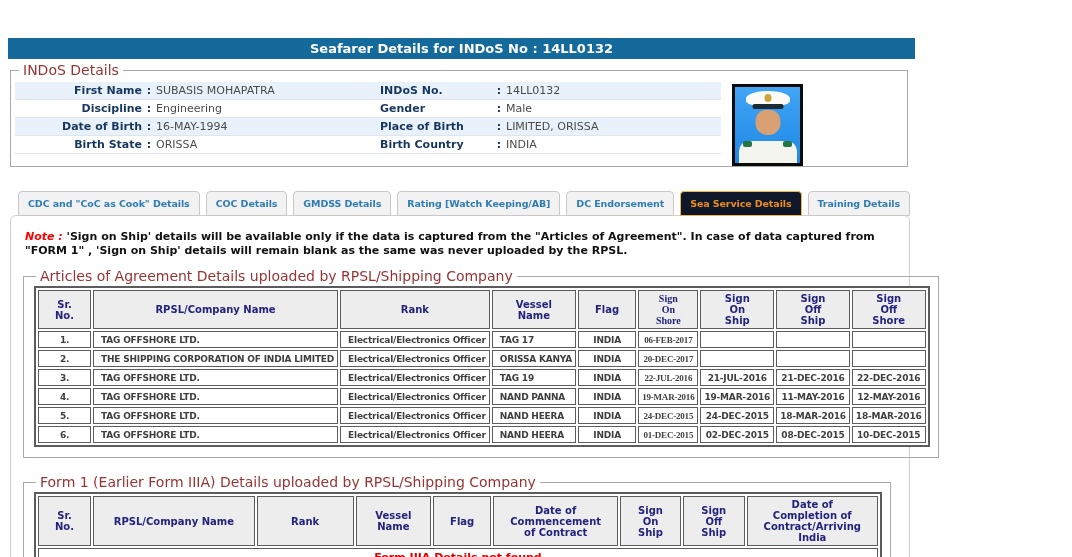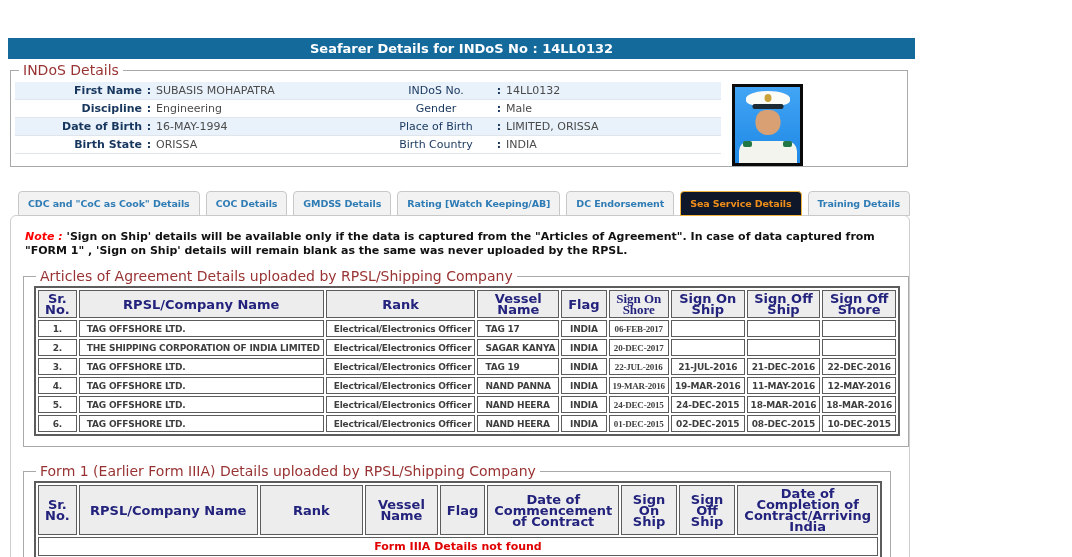--- a/index.html
+++ b/index.html
@@ -14,21 +14,21 @@
   fieldset { border:1px solid #a9a9a9; }
   legend { font-size:14px; font-weight:normal; color:#993333; padding:0 4px; margin-left:4px; }
   .indos { margin:3px 0 0 10px; width:898px; position:relative; padding:4px 4px 12px 4px; }
   .indos-rows { width:706px; }
   .irow { display:flex; height:18px; line-height:17px; font-size:11px;
     border-bottom:1px solid #dfe5ea; align-items:center; }
   .irow.alt { background:#e9f2fb; }
   .irow .cl { flex:0 0 365px; display:flex; }
   .irow .cr { flex:1; display:flex; }
   .lbl  { flex:0 0 127px; text-align:right; font-weight:bold; color:#17365d; }
-  .lblr { flex:0 0 112px; text-align:center; font-weight:normal; color:#17365d; }
+  .lblr { flex:0 0 112px; text-align:left; font-weight:bold; color:#17365d; }
   .colon { flex:0 0 14px; text-align:center; font-weight:bold; color:#17365d; }
   .val { color:#4a4a4a; white-space:nowrap; }
 
   
   .photo { position:absolute; top:6px; right:104px; width:71px; height:82px;
     border:3px solid #0a0a0a; background:linear-gradient(#42a5f5,#1e88e5); overflow:hidden; }
   .photo div { position:absolute; }
   .p-body { bottom:-2px; left:50%; transform:translateX(-50%); width:58px; height:24px;
     background:#f4f4ef; border-radius:10px 10px 0 0; }
   .p-epl { width:9px; height:6px; background:#274; bottom:16px; border-radius:2px; }
@@ -54,22 +54,22 @@
   .note { font-size:11px; font-weight:bold; color:#111111; line-height:14px; margin:2px 4px 10px 4px; }
   .note .npfx { color:#ff0000;font-style:italic; }
 
   .grp { margin:8px 8px 0 2px; padding:2px 8px 10px 8px; }
   .grp.form1 { margin-top:16px; }
 
   
   table { border-collapse:separate; border-spacing:2px; border:2px solid #5c5c5c;
     background:#ffffff; table-layout:fixed; margin-left:2px; }
   th, td { border:1px solid #5c5c5c; overflow:hidden; white-space:nowrap; }
-  th { background:#ededed; color:#23237d; font-size:13px; font-weight:bold;
-    text-align:center; padding:2px 6px; line-height:11px; white-space:normal; }
+  th { background:#ededed; color:#23237d; font-size:10px; font-weight:bold;
+    text-align:center; padding:2px 16px; line-height:11px; white-space:normal; }
   td { font-size:9px; font-weight:bold; color:#3f3f3f; letter-spacing:-0.2px;
     padding:2px 3px; height:17px; text-align:center; }
   td.c1, td.c2, td.c3 { text-align:left; padding-left:7px; }
   #articles-table .c0 {width:28px;} #articles-table .c1 {width:230px;}
   #articles-table .c2 {width:160px;} #articles-table .c3 {width:86px;}
   #articles-table .c4 {width:46px;}  #articles-table .c5 {width:66px;font-family:Liberation Serif, serif;}
   #articles-table .c6 {width:66px;}  #articles-table .c7 {width:64px;}
   #articles-table .c8 {width:66px;}
   #form1-table .c0 {width:28px;}  #form1-table .c1 {width:230px;}
   #form1-table .c2 {width:152px;} #form1-table .c3 {width:84px;}
@@ -187,21 +187,21 @@
             <td class="c4">INDIA</td>
             <td class="c5">06-FEB-2017</td>
             <td class="c6"></td>
             <td class="c7"></td>
             <td class="c8"></td>
           </tr>
           <tr>
             <td class="c0">2.</td>
             <td class="c1">THE SHIPPING CORPORATION OF INDIA LIMITED</td>
             <td class="c2">Electrical/Electronics Officer</td>
-            <td class="c3">SAGAR KANYA</td>
+            <td class="c3">ORISSA KANYA</td>
             <td class="c4">INDIA</td>
             <td class="c5">20-DEC-2017</td>
             <td class="c6"></td>
             <td class="c7"></td>
             <td class="c8"></td>
           </tr>
           <tr>
             <td class="c0">3.</td>
             <td class="c1">TAG OFFSHORE LTD.</td>
             <td class="c2">Electrical/Electronics Officer</td>

